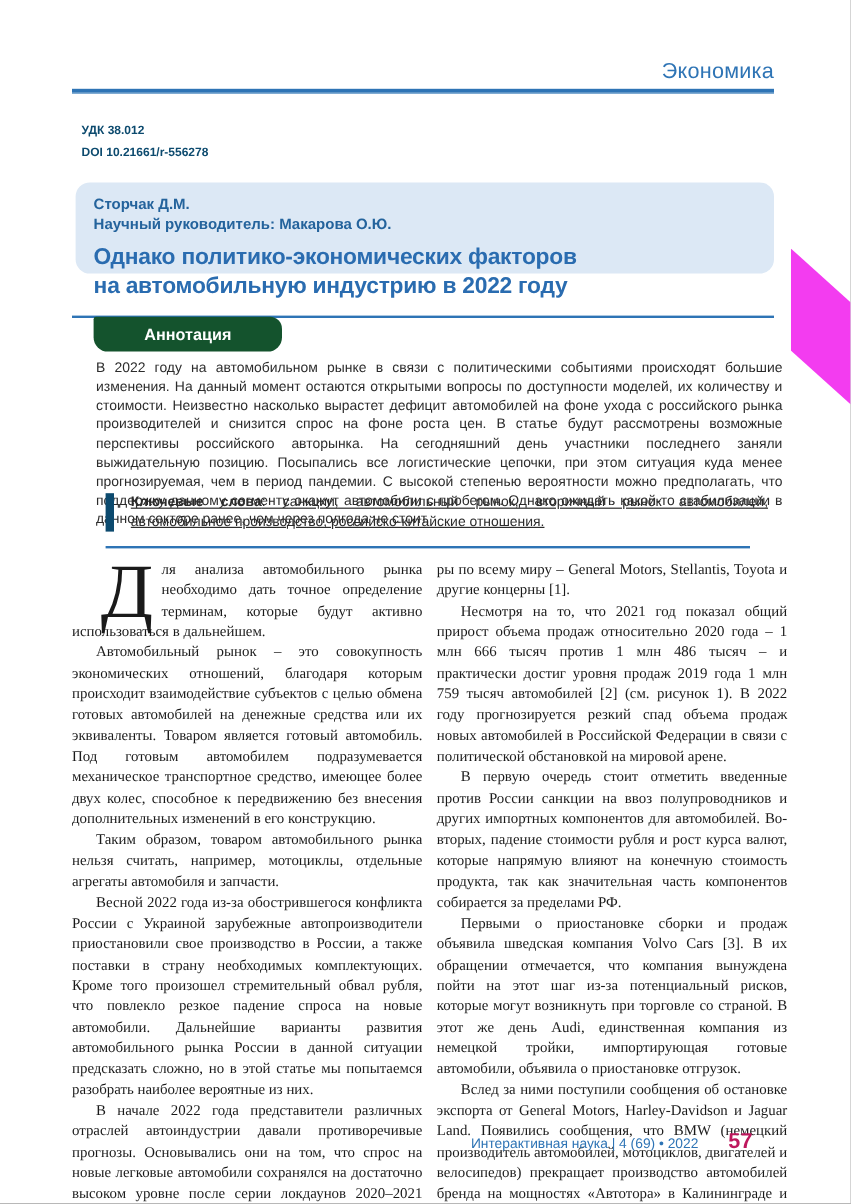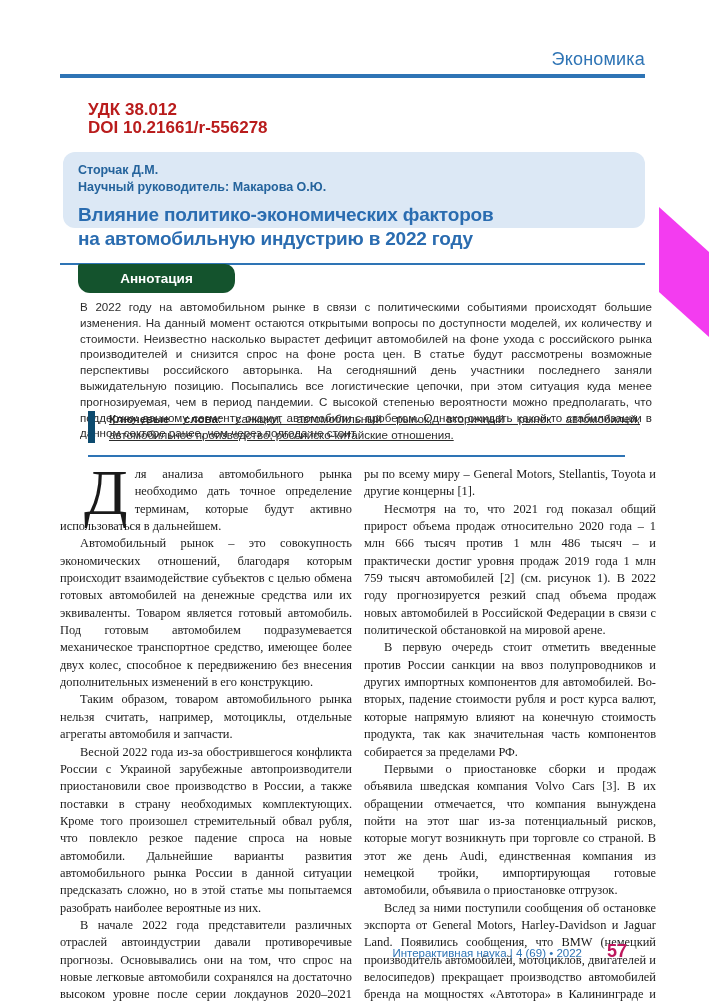--- a/index.html
+++ b/index.html
@@ -19,22 +19,22 @@
     font-size:18px; font-weight:400; color:#2e74b5;
     letter-spacing:0.2px;
   }
   .head-rule {
     position:absolute; top:74px; left:60px; width:585px;
     height:2px;
     border-top:3px solid #2e74b5;
     border-bottom:1px solid #2e74b5;
   }
   .meta {
-    position:absolute; top:101px; left:88px;
-    color:#b91c1c; font-weight:700; font-size:17px; line-height:18px;
+    position:absolute; top:101px; left:68px;
+    color:#0c4a6e; font-weight:700; font-size:10px; line-height:18px;
   }
   
   .corner-shape {
     position:absolute; left:659px; top:207px; width:50px; height:130px;
     background:#f33cf0;
     clip-path:polygon(0 0, 100% 34.6%, 100% 100%, 0 65.4%);
   }
   
   .title-box {
     position:absolute; top:152px; left:63px; width:582px; height:76px;
@@ -113,21 +113,21 @@
     <div>УДК 38.012</div>
     <div>DOI 10.21661/r-556278</div>
   </div>
 
   <div class="corner-shape"></div>
 
   <div class="title-box">
     <div class="author-line">Сторчак Д.М.</div>
     <div class="author-line">Научный руководитель: Макарова О.Ю.</div>
     <div class="article-title">
-      <span style="display:block">Влияние политико-экономических факторов</span>
+      <span style="display:block">Однако политико-экономических факторов</span>
       <span style="display:block">на автомобильную индустрию в 2022 году</span>
     </div>
   </div>
   <div class="title-rule"></div>
 
   <div class="annotation-badge">
     <span>Аннотация</span>
   </div>
   <div class="annotation-text">В 2022 году на автомобильном рынке в связи с политическими событиями происходят большие изменения. На данный момент остаются открытыми вопросы по доступности моделей, их количеству и стоимости. Неизвестно насколько вырастет дефицит автомобилей на фоне ухода с российского рынка производителей и снизится спрос на фоне роста цен. В статье будут рассмотрены возможные перспективы российского авторынка. На сегодняшний день участники последнего заняли выжидательную позицию. Посыпались все логистические цепочки, при этом ситуация куда менее прогнозируемая, чем в период пандемии. С высокой степенью вероятности можно предполагать, что поддержку данному сегменту окажут автомобили с пробегом. Однако ожидать какой-то стабилизации в данном секторе ранее, чем через полгода не стоит.</div>
 

